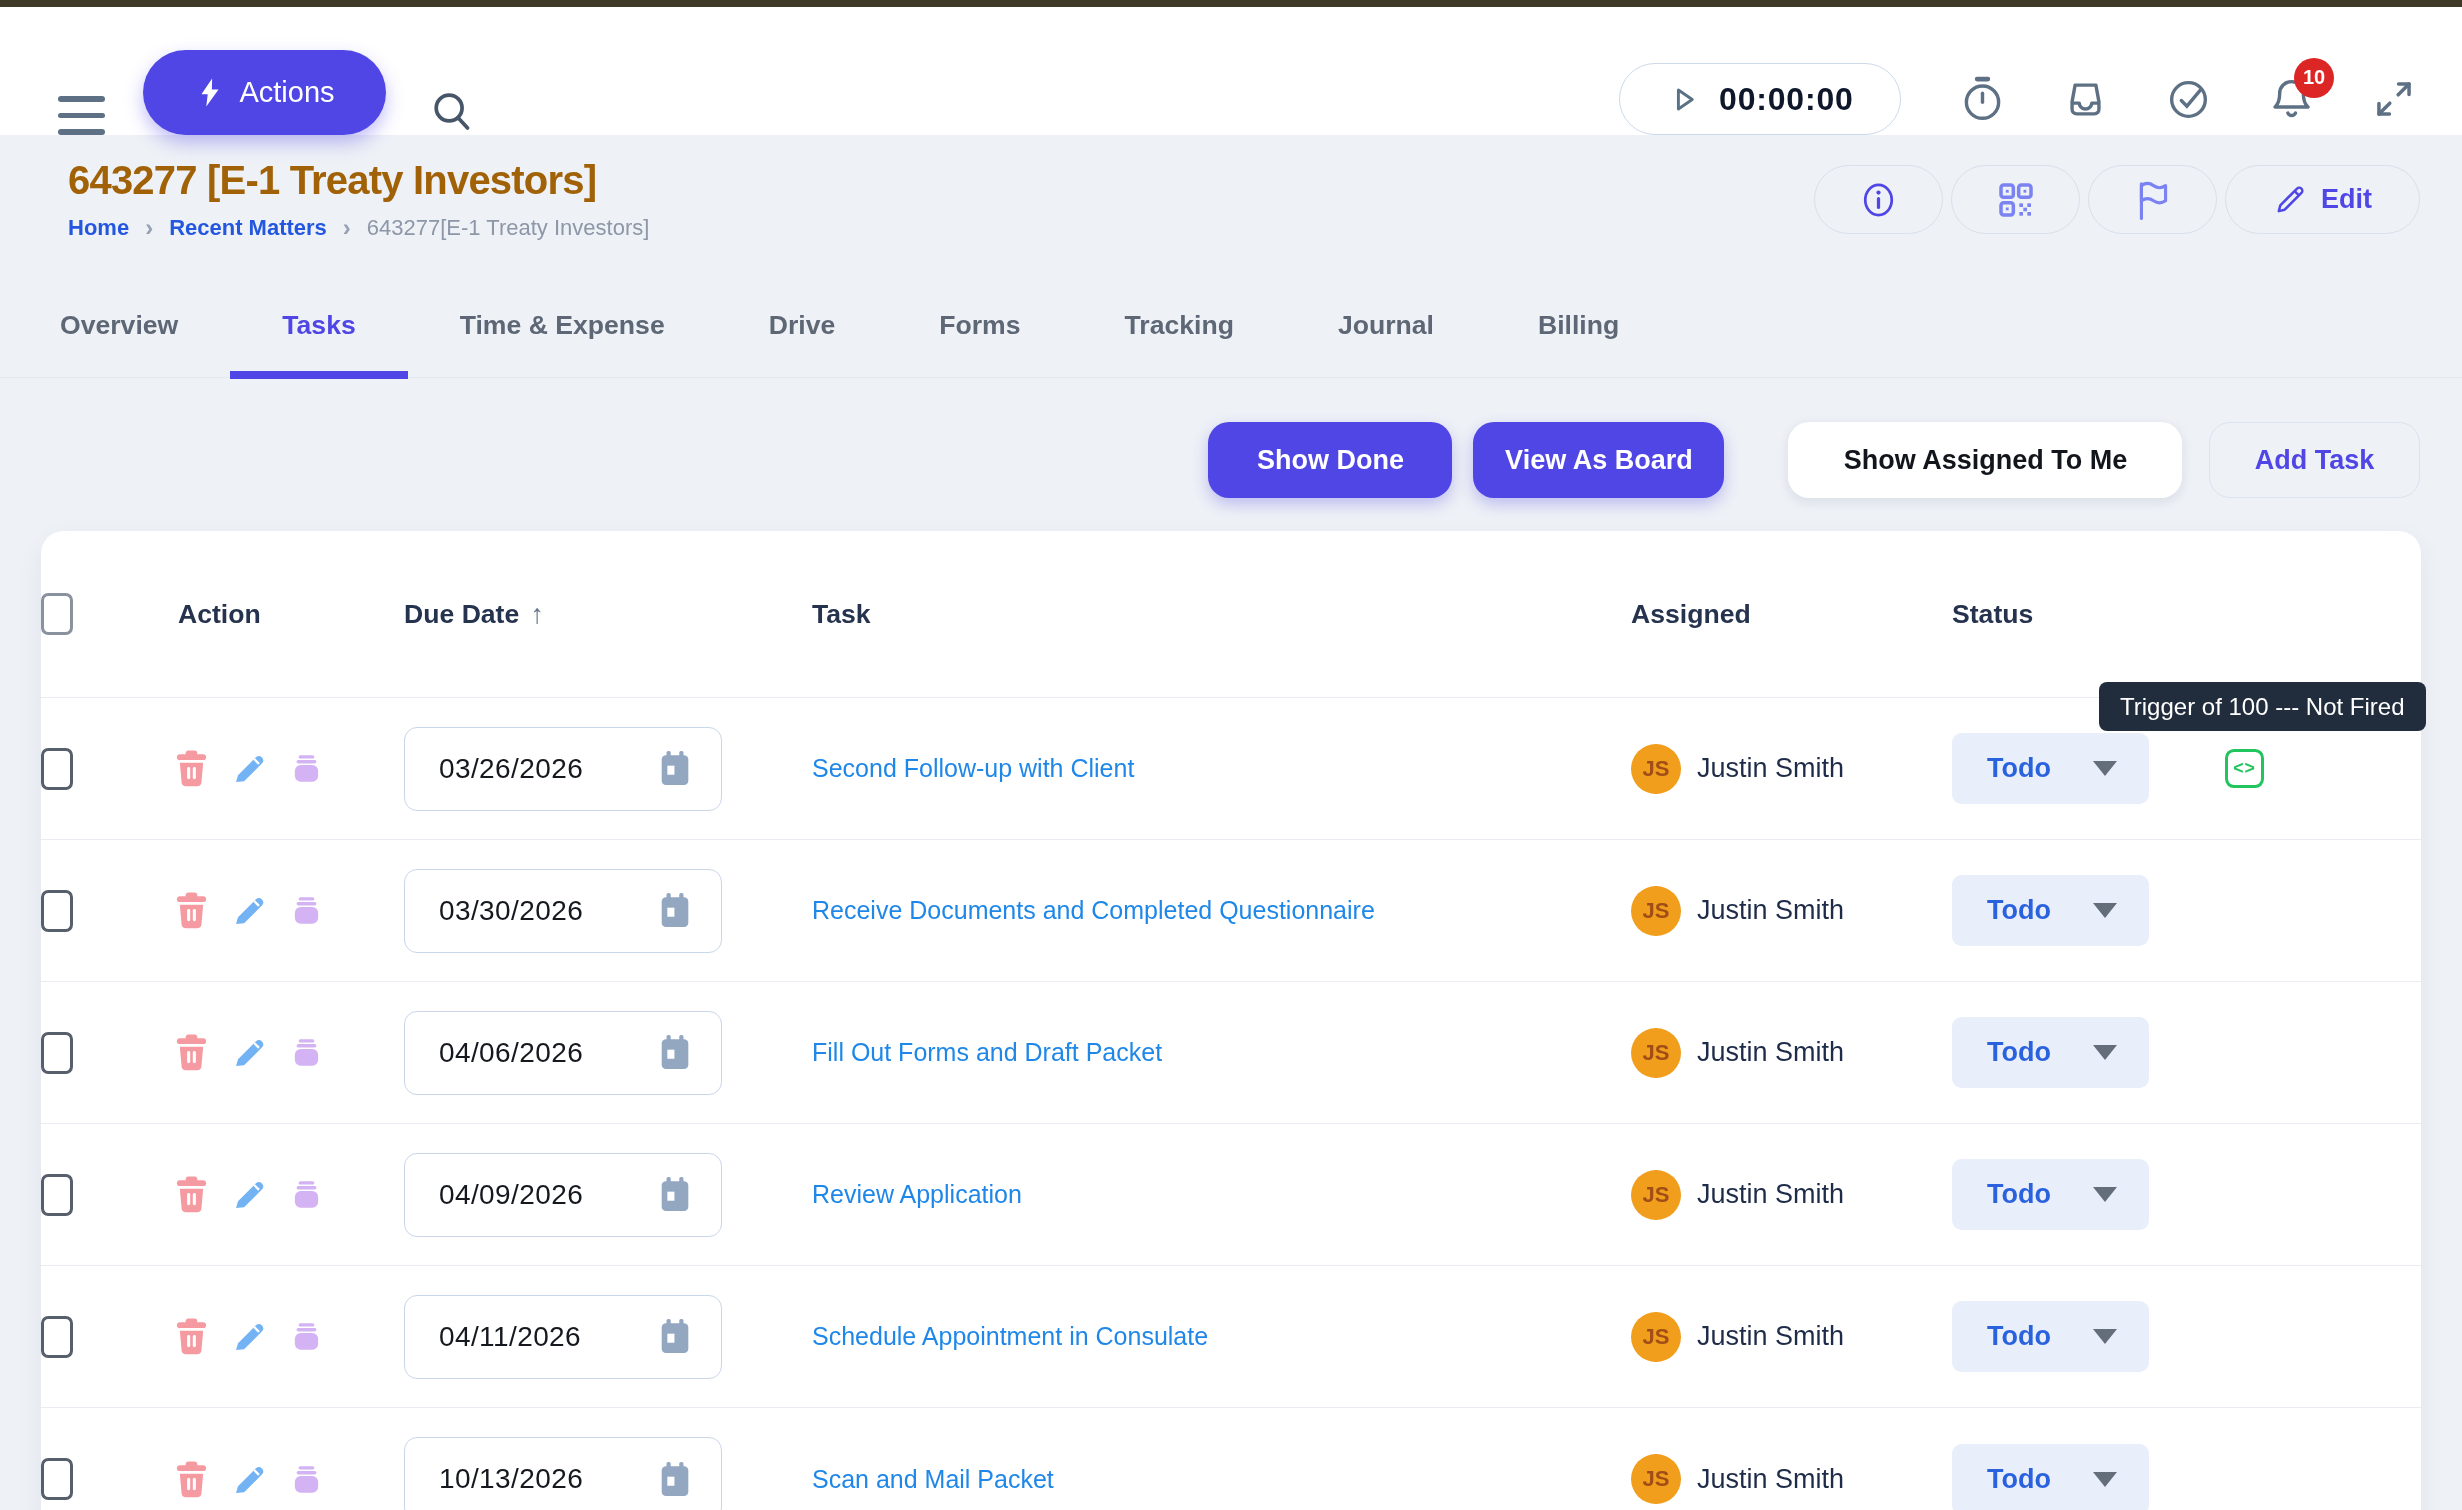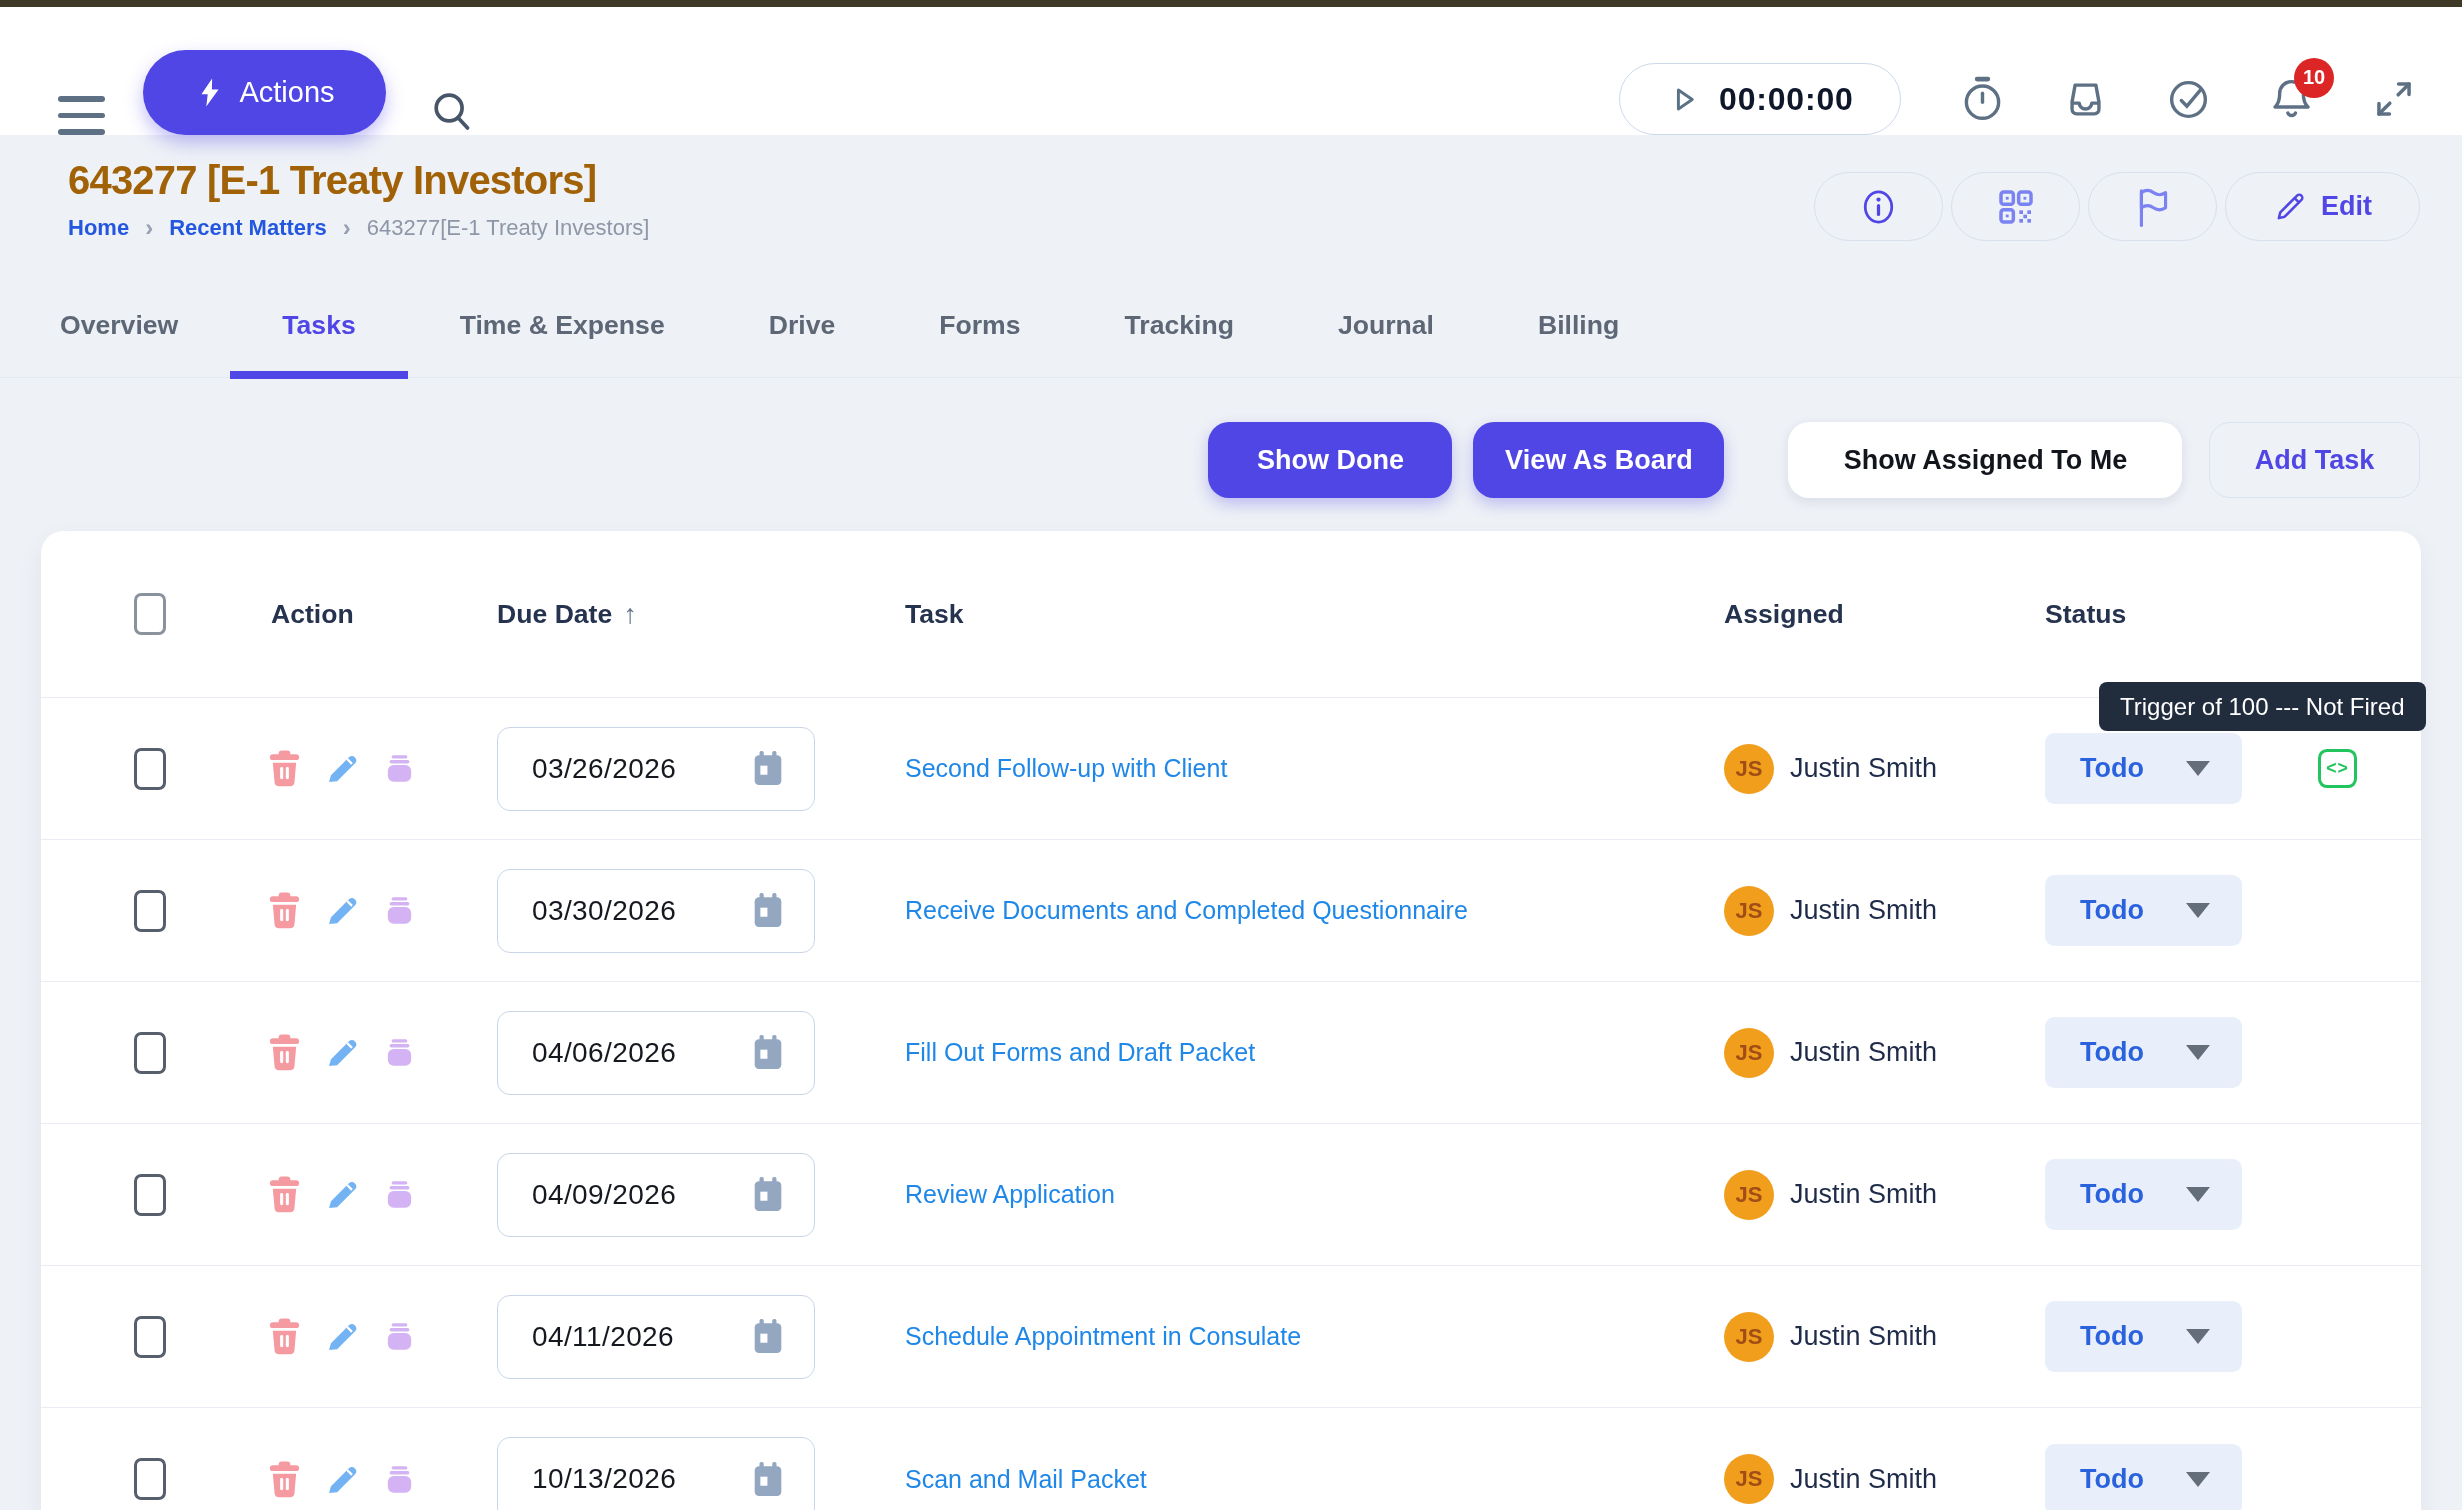--- a/index.html
+++ b/index.html
@@ -23,21 +23,21 @@
   .badge { position:absolute; top:-17.7px; right:-21px; min-width:40px; height:40px; border-radius:21px;
     background:#dc2626; color:#fff; font-size:20px; font-weight:700; display:flex; align-items:center; justify-content:center; padding:0 4.8px; }
 
   
   .header-sec { position:relative; height:138px; padding:22.5px 42px 0 68px; }
   .page-title { font-size:40px; font-weight:800; color:#a16207; letter-spacing:-0.8px; }
   .breadcrumb { display:flex; align-items:center; gap:16px; margin-top:11.3px; font-size:22px; }
   .crumb-link { color:#2457e0; font-weight:600; cursor:pointer; }
   .crumb-sep { color:#97a1b1; font-size:24px; font-weight:600; }
   .crumb-current { color:#8d97a7; font-weight:500; }
-  .header-pills { position:absolute; top:37px; right:42px; display:flex; gap:8px; }
+  .header-pills { position:absolute; top:30px; right:42px; display:flex; gap:8px; }
   .pill-btn { height:69px; border:1.6px solid #d8e0ec; border-radius:35px; background:transparent;
     display:flex; align-items:center; justify-content:center; gap:13px; cursor:pointer; }
   .pill-icon-only { width:129px; }
   .pill-edit { width:195px; color:#4f46e5; font-size:27px; font-weight:600; }
 
   
   .tabs-row { display:flex; align-items:flex-start; height:105px; padding-left:8px; border-bottom:1.6px solid #e3e9f0; }
   .tab { padding:0 52px; height:100%; display:flex; align-items:center; font-size:26.6px; font-weight:600;
     color:#5d6775; position:relative; cursor:pointer; }
   .tab.active { color:#4f46e5; font-weight:700; }
@@ -50,21 +50,21 @@
   .tb-primary { background:#4f46e5; color:#ffffff; box-shadow:0 6.4px 14.5px rgba(79,70,229,.3); }
   .btn-show-done { width:244px; }
   .btn-view-board { width:251px; margin-left:21px; }
   .btn-show-assigned { width:394px; margin-left:64px; background:#fff; color:#12161c; box-shadow:0 3.2px 11.3px rgba(30,50,90,.10); }
   .btn-add-task { width:211px; margin-left:26.6px; background:transparent; border:1.6px solid #dbe3f0; color:#4f46e5; }
 
   
   .card { position:relative; margin:0 41px; background:#fff; border-radius:22.5px;
     box-shadow:0 9.7px 27px rgba(25,45,85,.06); min-height:1014px; }
   .trow { display:grid; grid-template-columns:32px 276px 374px 908px 321px 197px 1fr;
-    align-items:center; padding-left:93px; }
+    align-items:center; }
   .thead { height:167px; border-bottom:1.6px solid #e9edf3; }
   .tbody-row { height:142px; border-bottom:1.6px solid #e9edf3; }
   .tbody-row:last-child { border-bottom:none; }
   .col-head { font-size:26.6px; font-weight:700; color:#26334f; display:flex; align-items:center; gap:11.3px; }
   .off-action { margin-left:105px; }
   .off-date { margin-left:55px; }
   .off-task { margin-left:89px; }
   .sort-arrow { color:#64748b; font-size:27px; font-weight:600; }
   .checkbox { width:32px; height:42px; border:3.2px solid #565f6b; border-radius:7.2px; background:#fff; cursor:pointer; }
   .thead .checkbox { border-color:#8a929e; }

